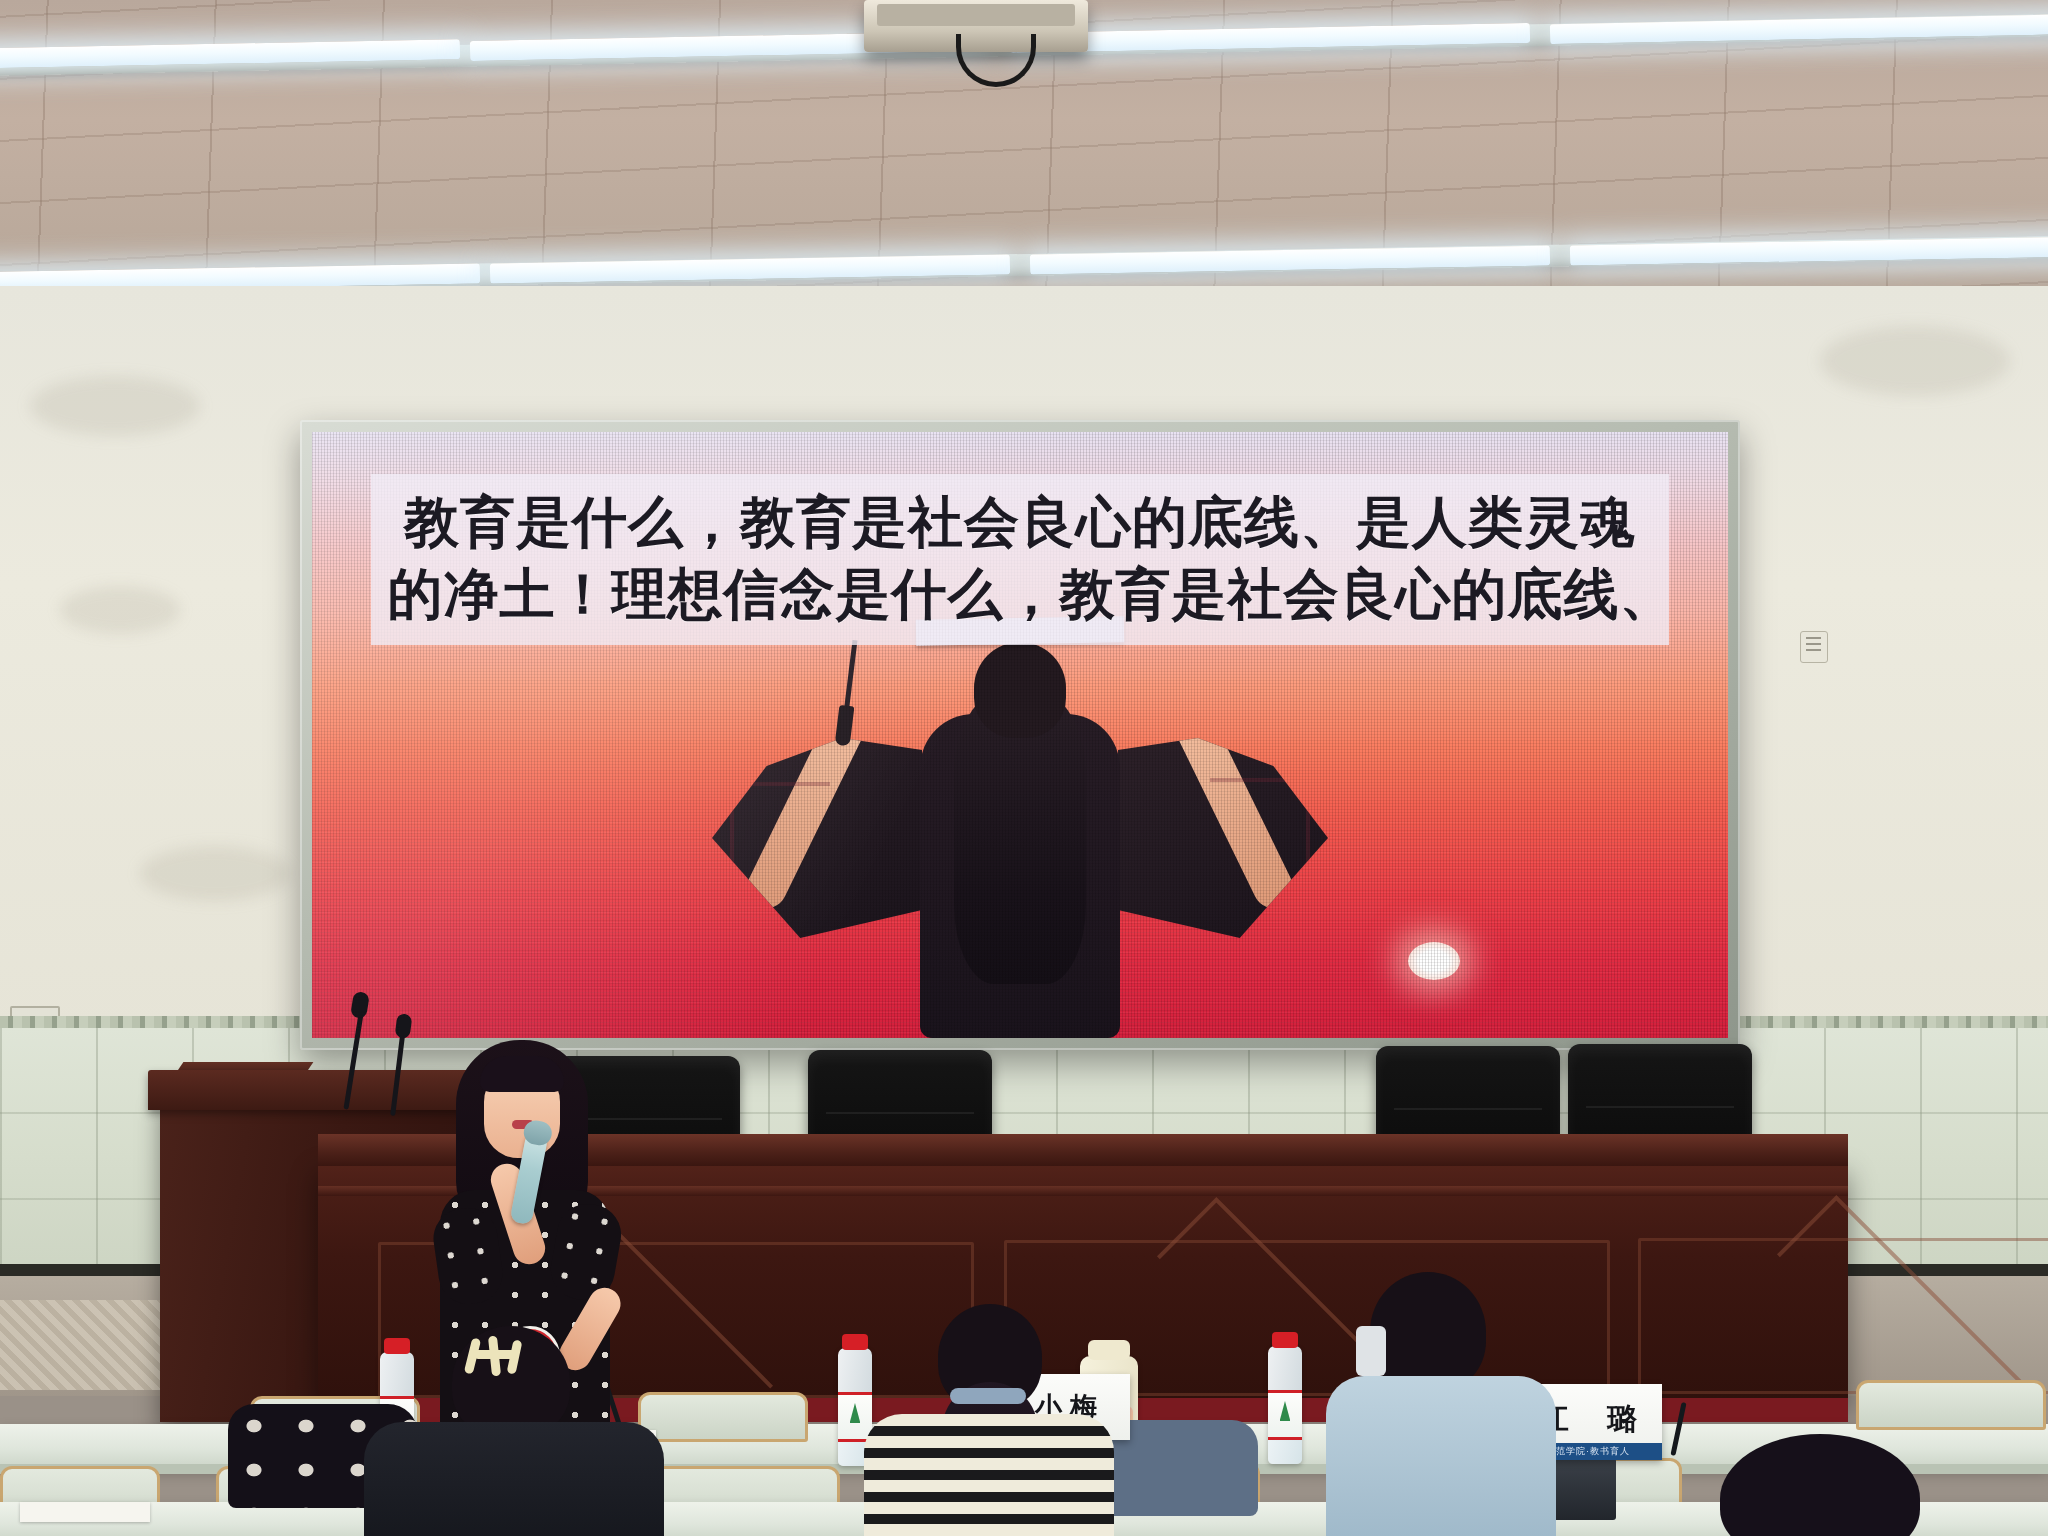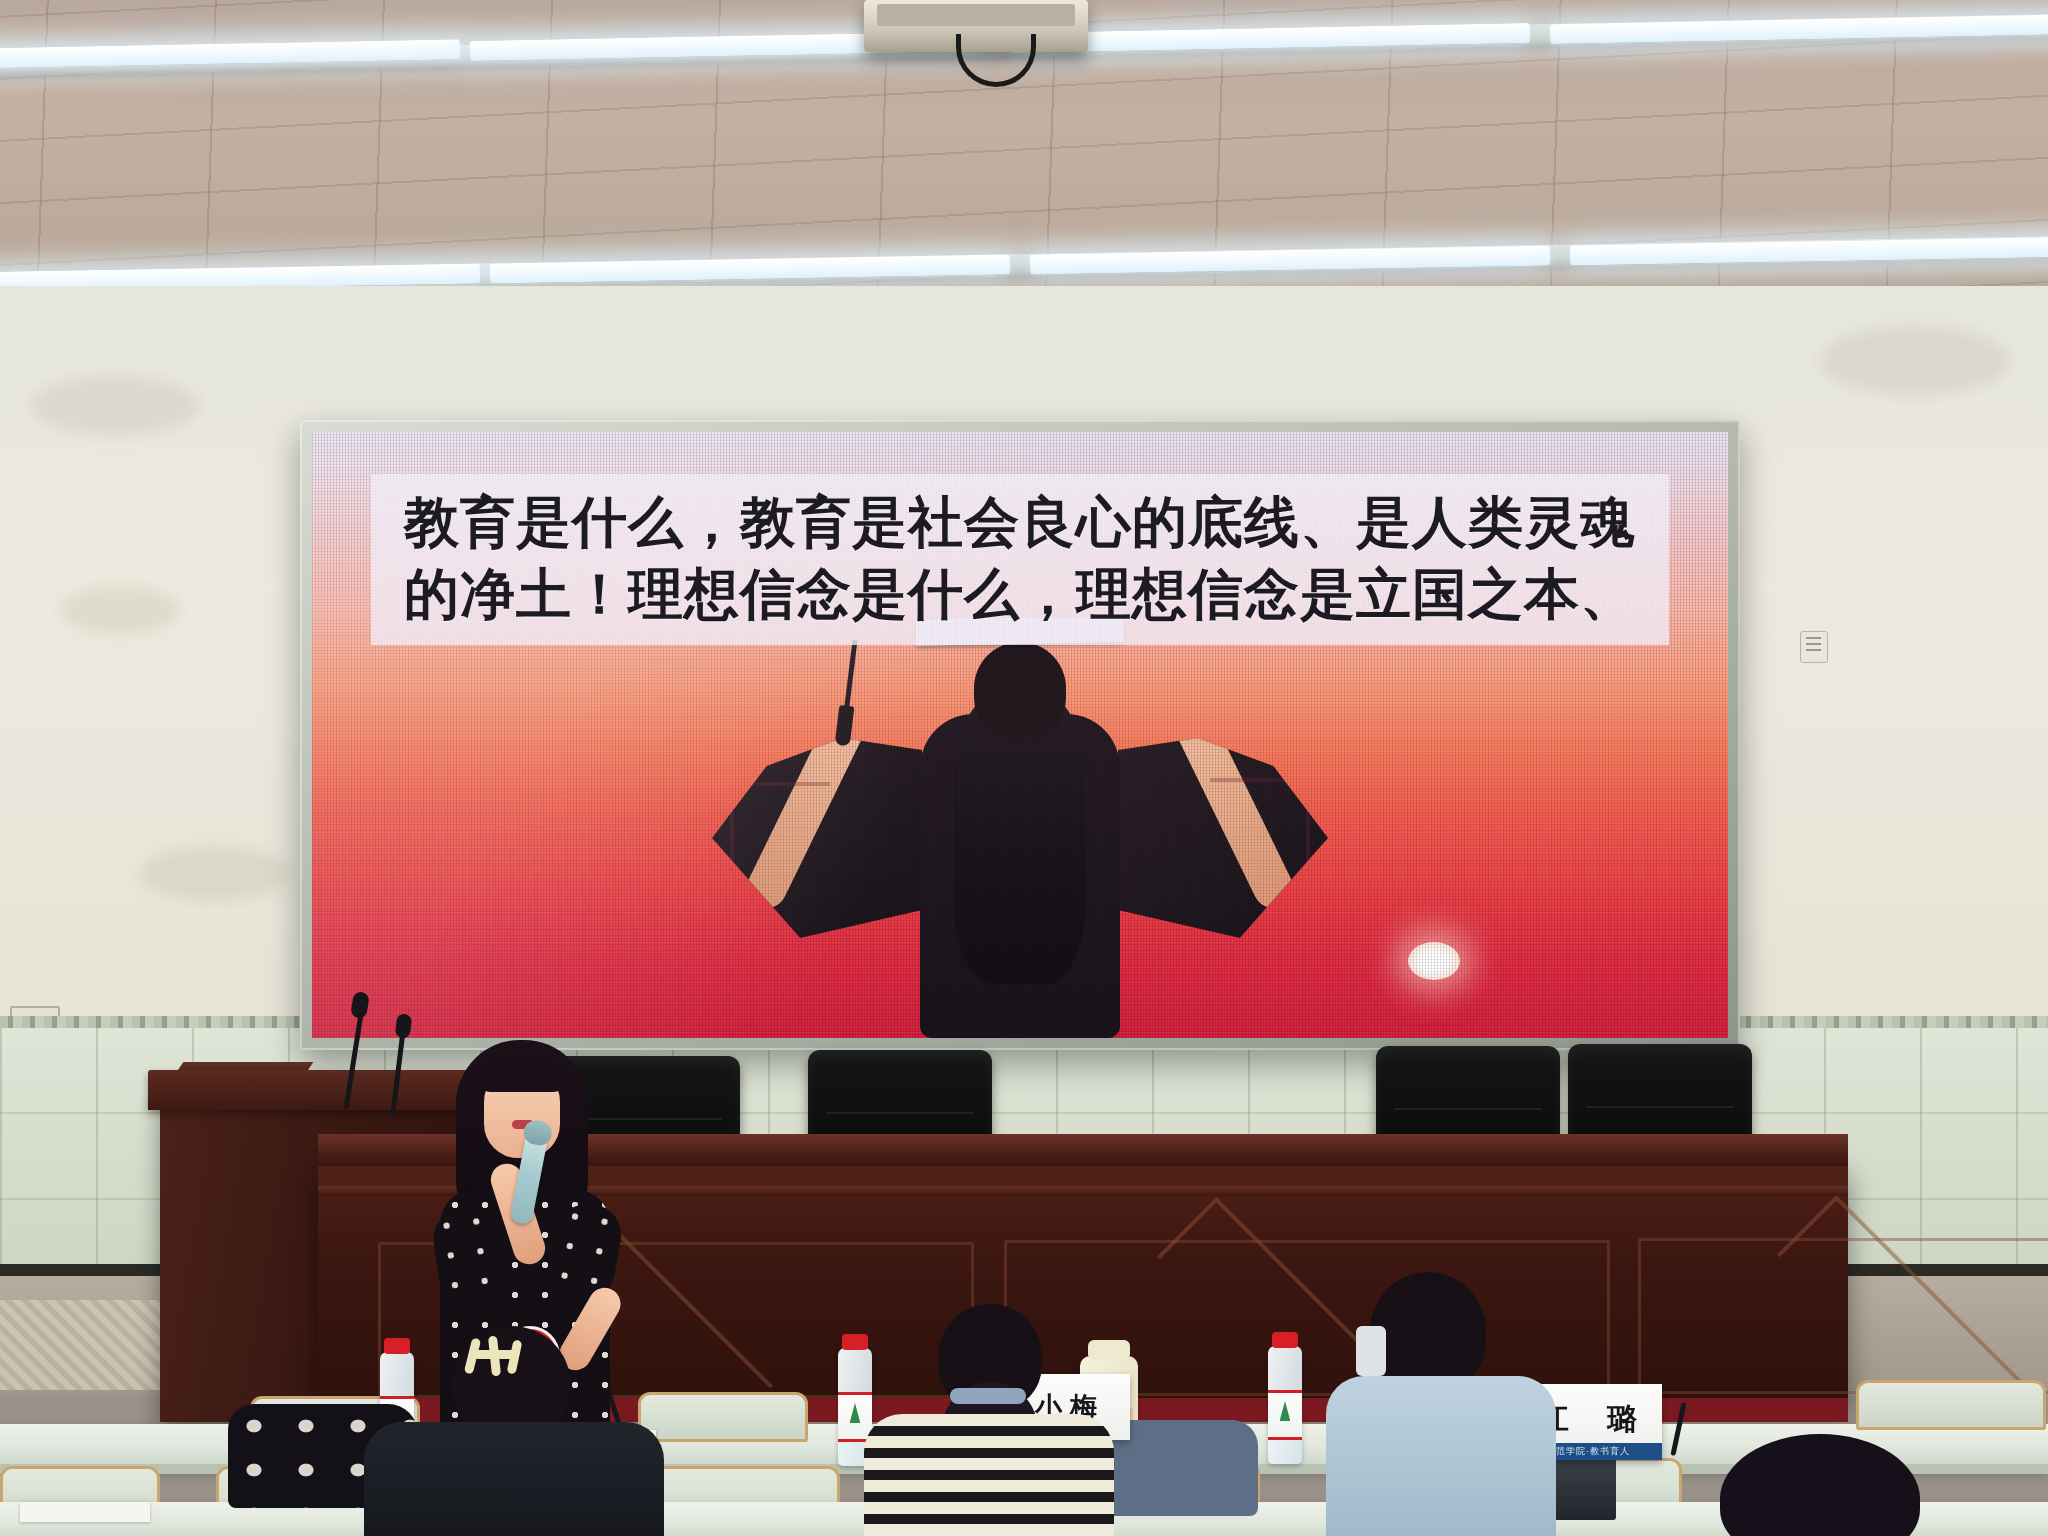--- a/index.html
+++ b/index.html
@@ -275,21 +275,21 @@
         <div class="g-head"></div>
         <div class="g-cap"></div>
         <div class="g-tassel"></div>
       </div>
 
       <div class="ledmask"></div>
       <div class="glare"></div>
 
       <div class="slide-text">
         <div>教育是什么，教育是社会良心的底线、是人类灵魂</div>
-        <div>的净土！理想信念是什么，理想信念是立国之本、</div>
+        <div>的净土！理想信念是什么，教育是社会良心的底线、</div>
       </div>
     </div>
   </div>
 
   <div class="chair" style="left:556px;top:1056px;"></div>
   <div class="chair" style="left:808px;top:1050px;"></div>
   <div class="chair" style="left:1376px;top:1046px;"></div>
   <div class="chair" style="left:1568px;top:1044px;"></div>
 
   <div class="podium">

